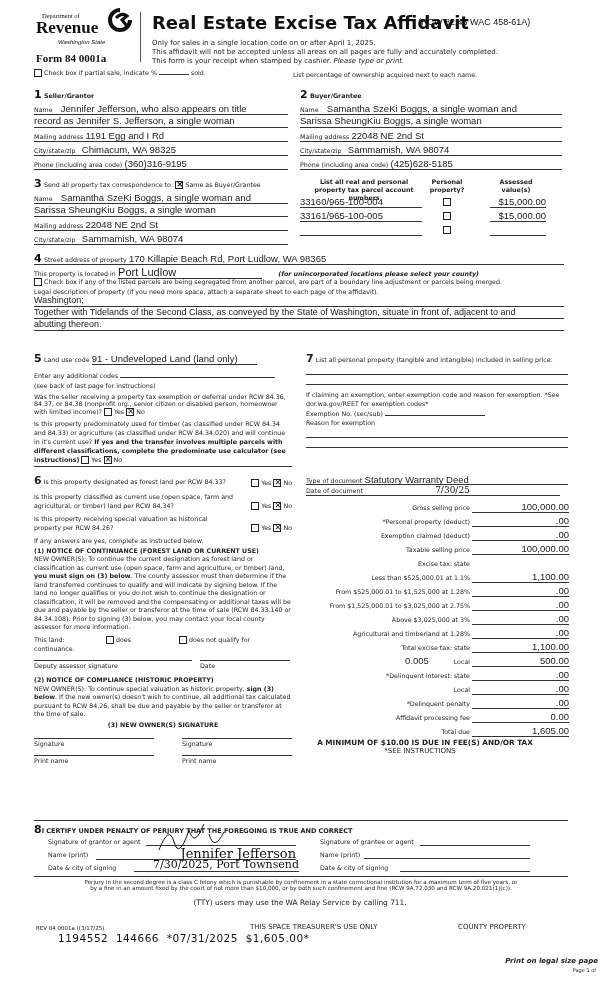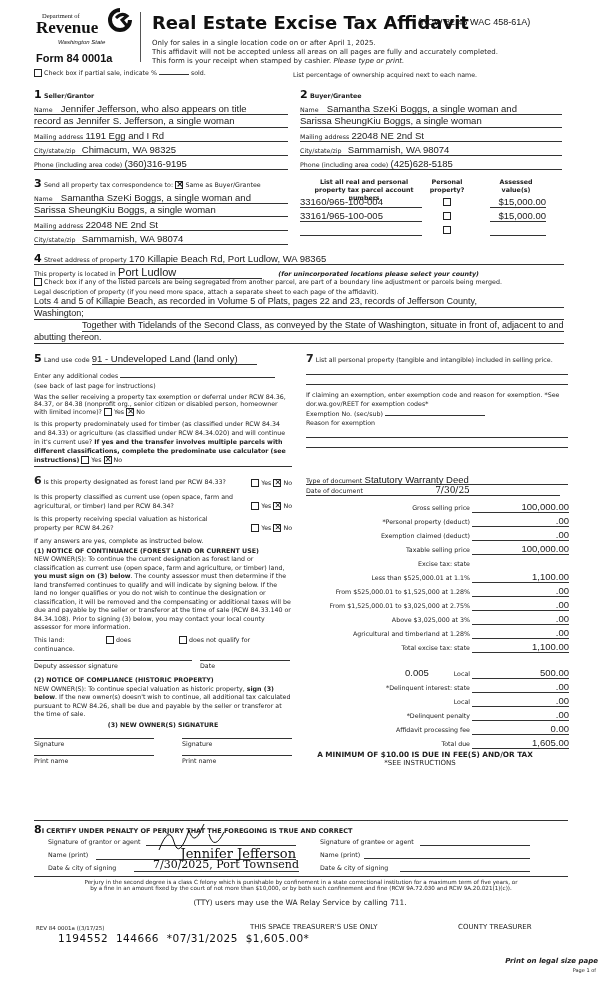--- a/index.html
+++ b/index.html
@@ -22,21 +22,21 @@
 
 <div class="abs" style="left:20px;top:8px;width:112px;height:46px;">
   <div class="abs" style="left:22px;top:4px;font-size:6.5px;font-family:'Liberation Serif',serif;">Department of</div>
   <div class="abs" style="left:16px;top:10px;font-size:17px;font-family:'Liberation Serif',serif;font-weight:bold;">Revenue</div>
   <svg class="abs" style="left:88px;top:0px;" width="24" height="24" viewBox="0 0 24 24">
     <path d="M12 2 A10 10 0 1 0 22 12" stroke="#111" stroke-width="4" fill="none"></path>
     <path d="M8 10 Q14 4 19 8 L14 12 L19 18" stroke="#111" stroke-width="3" fill="none"></path>
   </svg>
   <div class="abs" style="left:38px;top:31px;font-size:6px;font-style:italic;">Washington State</div>
 </div>
-<div class="abs" style="left:36px;top:52px;font-size:11px;font-weight:bold;font-family:Liberation Sans, sans-serif;">Form 84 0001a</div>
+<div class="abs" style="left:36px;top:52px;font-size:11px;font-weight:bold;font-family:Liberation Serif, serif;">Form 84 0001a</div>
 <div class="abs" style="left:140px;top:12px;width:1px;height:50px;background:#555;"></div>
 <div class="abs" style="left:152px;top:12px;font-size:18px;font-weight:bold;font-family:'DejaVu Sans',sans-serif;">Real Estate Excise Tax Affidavit</div>
 <div class="abs" style="left:418px;top:17px;font-size:9px;">(RCW 82.45 WAC 458-61A)</div>
 <div class="abs lbl" style="left:152px;top:39px;font-size:7px;">Only for sales in a single location code on or after April 1, 2025.</div>
 <div class="abs lbl" style="left:152px;top:48px;font-size:7px;">This affidavit will not be accepted unless all areas on all pages are fully and accurately completed.</div>
 <div class="abs lbl" style="left:152px;top:57px;font-size:7px;">
   <span>This form is your receipt when stamped by cashier.</span> <i>Please type or print.</i>
 </div>
 <div class="abs lbl" style="left:34px;top:69px;">
   <span class="box"></span>
@@ -95,23 +95,22 @@
 
 <div class="abs" style="left:34px;top:252px;width:530px;">
   <div class="uline" style="height:13px;"><span class="secnum">4</span> <span class="lbl">Street address of property</span> <span class="val">170 Killapie Beach Rd, Port Ludlow, WA 98365</span></div>
   <div style="height:11px;margin-top:1px;">
     <span class="lbl">This property is located in</span>
     <span class="val uline" style="display:inline-block;width:144px;font-size:11px;">Port Ludlow</span>
     <i class="lbl bold" style="margin-left:14px;">(for unincorporated locations please select your county)</i>
   </div>
   <div class="lbl" style="margin-top:1px;"><span class="box"></span> <span>Check box if any of the listed parcels are being segregated from another parcel, are part of a boundary line adjustment or parcels being merged.</span></div>
   <div class="lbl" style="margin-top:2px;">Legal description of property (if you need more space, attach a separate sheet to each page of the affidavit).</div>
-  <div class="uline val" style="height:12px;font-size:9px;margin-top:1px;">Lots 4 and 5 of Killapie Beach, as recorded in Volume 5 of Plats, pages 22 and 23, records of Jefferson County,</div>
   <div class="uline val" style="height:12px;font-size:9px;">Washington;</div>
-  <div class="uline val" style="height:12px;font-size:9px;margin-left:48px;">Together with Tidelands of the Second Class, as conveyed by the State of Washington, situate in front of, adjacent to and</div>
+  <div class="uline val" style="height:12px;font-size:9px;">Together with Tidelands of the Second Class, as conveyed by the State of Washington, situate in front of, adjacent to and</div>
   <div class="uline val" style="height:12px;font-size:9px;">abutting thereon.</div>
 </div>
 
 <div class="abs" style="left:34px;top:352px;width:258px;">
   <div style="height:14px;"><span class="secnum">5</span> <span class="lbl">Land use code</span> <span class="val uline" style="display:inline-block;width:165px;">91 - Undeveloped Land (land only)</span></div>
   <div class="lbl" style="margin-top:4px;"><span>Enter any additional codes</span> <span class="uline" style="display:inline-block;width:155px;height:8px;"></span></div>
   <div class="lbl" style="margin-top:3px;">(see back of last page for instructions)</div>
   <div class="para" style="margin-top:4px;line-height:7.4px;">
     <span>Was the seller receiving a property tax exemption or deferral under RCW 84.36, 84.37, or 84.38 (nonprofit org., senior citizen or disabled person, homeowner with limited income)?</span>
     <span class="box"></span> <span>Yes</span> <span class="box checked"></span> <span>No</span>
@@ -216,21 +215,21 @@
       <span class="val right uline" style="position:absolute;left:172px;width:97px;top:0;">.00</span>
     </div>
   <div style="position:relative;height:14px;">
       <span class="lbl" style="position:absolute;right:100px;top:3px;">Agricultural and timberland at 1.28%</span>
       <span class="val right uline" style="position:absolute;left:172px;width:97px;top:0;">.00</span>
     </div>
   <div style="position:relative;height:14px;">
       <span class="lbl" style="position:absolute;right:100px;top:3px;">Total excise tax: state</span>
       <span class="val right uline" style="position:absolute;left:172px;width:97px;top:0;">1,100.00</span>
     </div>
-  <div style="position:relative;height:14px;margin-top:12px;">
+  <div style="position:relative;height:14px;">
       <span class="val" style="position:absolute;left:105px;top:0;">0.005</span>
       <span class="lbl" style="position:absolute;right:100px;top:3px;">Local</span>
       <span class="val right uline" style="position:absolute;left:172px;width:97px;top:0;">500.00</span>
     </div>
   <div style="position:relative;height:14px;">
       <span class="lbl" style="position:absolute;right:100px;top:3px;">*Delinquent interest: state</span>
       <span class="val right uline" style="position:absolute;left:172px;width:97px;top:0;">.00</span>
     </div>
   <div style="position:relative;height:14px;">
       <span class="lbl" style="position:absolute;right:100px;top:3px;">Local</span>
@@ -275,16 +274,16 @@
 
 <div class="abs" style="left:34px;top:876px;width:534px;border-top:1px solid #333;text-align:center;">
   <div class="lbl" style="font-size:5.6px;margin-top:2px;">Perjury in the second degree is a class C felony which is punishable by confinement in a state correctional institution for a maximum term of five years, or</div>
   <div class="lbl" style="font-size:5.6px;">by a fine in an amount fixed by the court of not more than $10,000, or by both such confinement and fine (RCW 9A.72.030 and RCW 9A.20.021(1)(c)).</div>
 </div>
 <div class="abs" style="left:20px;top:898px;width:560px;text-align:center;">
   <div class="lbl" style="font-size:7.4px;">(TTY) users may use the WA Relay Service by calling 711.</div>
 </div>
 <div class="abs lbl" style="left:36px;top:925px;font-size:5.5px;">REV 84 0001a ((3/17/25)</div>
 <div class="abs lbl" style="left:250px;top:923px;font-size:7px;">THIS SPACE TREASURER'S USE ONLY</div>
-<div class="abs lbl" style="left:458px;top:923px;font-size:7px;">COUNTY TREASURER</div>
+<div class="abs lbl" style="left:458px;top:923px;font-size:7px;">COUNTY PROPERTY</div>
 <div class="abs" style="left:58px;top:932px;font-family:'DejaVu Sans',sans-serif;font-size:10.5px;white-space:pre;letter-spacing:0.5px;">1194552  144666  *07/31/2025  $1,605.00*</div>
 <div class="abs lbl" style="right:2px;top:957px;font-size:7px;font-weight:bold;font-style:italic;">Print on legal size pape</div>
 <div class="abs lbl" style="right:4px;top:967px;font-size:5px;">Page 1 of</div>
 
 </body></html>

